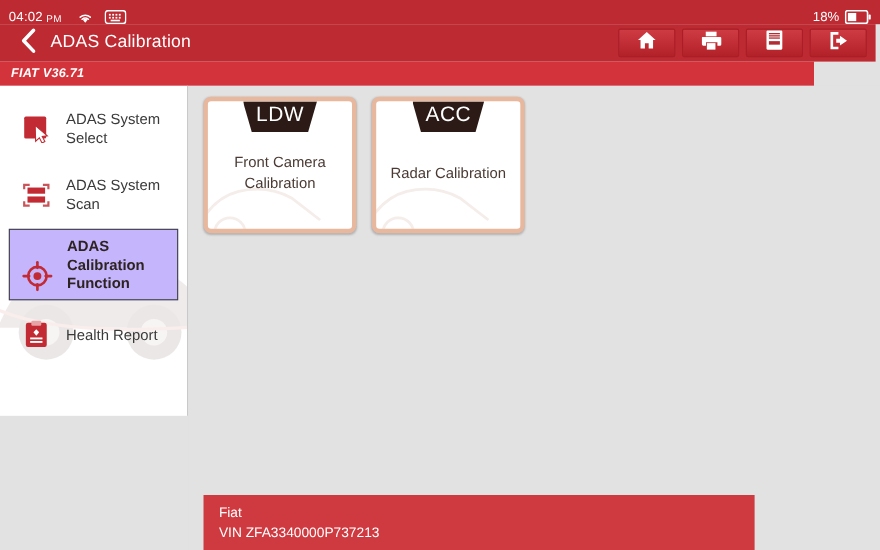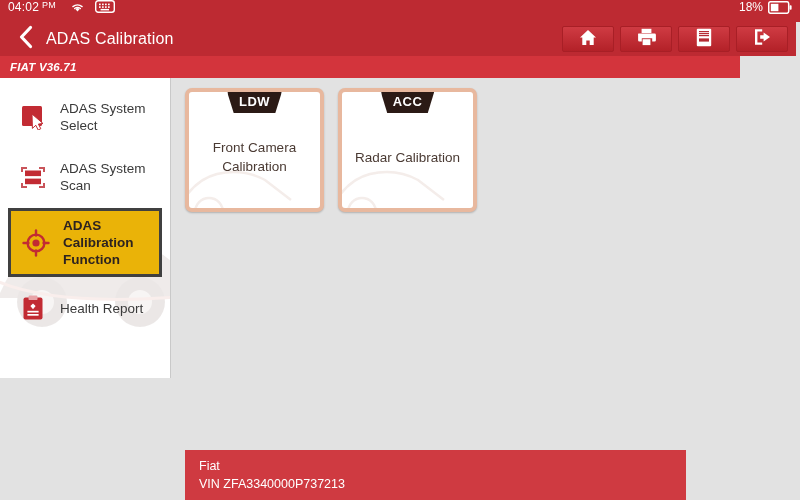--- a/index.html
+++ b/index.html
@@ -8,21 +8,21 @@
     font-family: "Liberation Sans", sans-serif;
     overflow: hidden;
     background: #e2e2e2;
   }
 
   
   .statusbar {
     position: absolute; top: 0; left: 0;
     width: 800px; height: 22px;
     background: #bd2a32;
-    display: flex; align-items: flex-start;
+    display: flex; align-items: flex-end;
     padding: 0 8px;
     color: #fff;
   }
   .sb-time { font-size: 12px; letter-spacing: .2px; }
   .sb-ampm { font-size: 9px; margin-left: 3px; letter-spacing: .3px; }
   .sb-icons { display: flex; align-items: center; gap: 10px; margin-left: 14px; }
   .sb-right { margin-left: auto; display: flex; align-items: center; gap: 5px; }
   .sb-batt-pct { font-size: 12px; }
   .icon-wifi, .icon-kbd, .icon-batt { display: block; }
 
@@ -83,22 +83,23 @@
   }
   .menu { position: relative; padding-top: 8px; z-index: 2; }
   .menu-item {
     display: flex; align-items: center;
     min-height: 58px;
     padding: 6px 8px 6px 10px;
     margin: 2px 8px;
     cursor: pointer;
   }
   .menu-item.selected {
-    background: #eab308;
-    border: 3px solid #404040;
+    background: #c4b5fd;
+    border: 1px solid #404040;
+    align-items: flex-end;
   }
   .mi-icon {
     width: 30px; height: 30px; flex: 0 0 30px;
     display: flex; align-items: center; justify-content: center;
   }
   .mi-label {
     margin-left: 12px;
     font-size: 13.5px; color: #3a3a3a;
     line-height: 17px;
   }
@@ -131,21 +132,21 @@
     box-shadow: 0 1px 2px rgba(0,0,0,.22);
     display: flex; align-items: center; justify-content: center;
     overflow: hidden;
     cursor: pointer;
   }
   .card-badge {
     position: absolute; top: 0; left: 50%;
     transform: translateX(-50%);
     background: #2b1a15;
     color: #fff;
-    font-size: 13px; font-weight: bold;
+    font-size: 19px; font-weight: normal;
     padding: 2px 12px 4px;
     letter-spacing: .4px;
     clip-path: polygon(0 0, 100% 0, 88% 100%, 12% 100%);
   }
   .card-title {
     position: relative; z-index: 2;
     text-align: center;
     font-size: 13.5px; color: #4a3a33;
     line-height: 19px;
     padding: 14px 6px 0;

